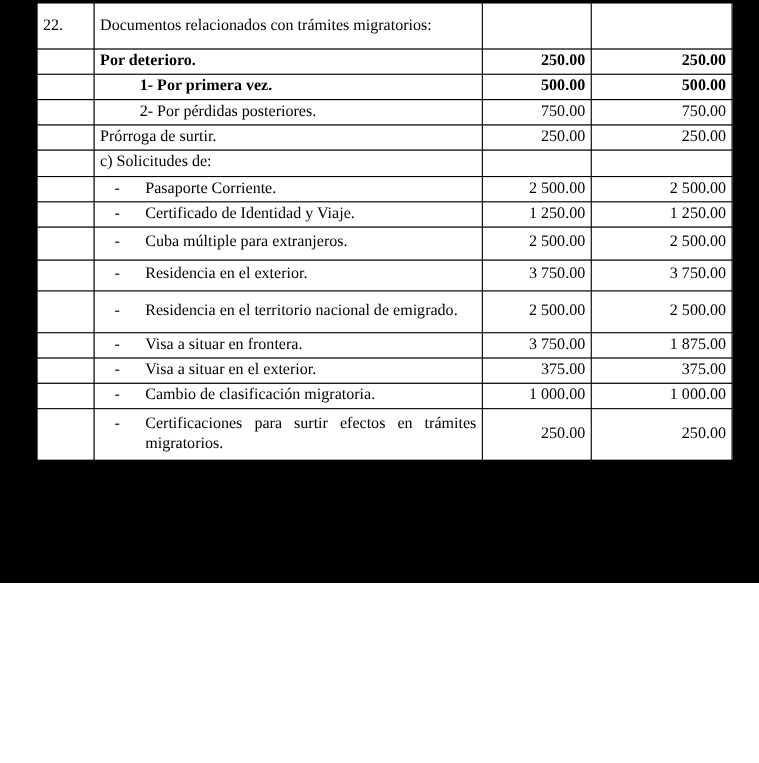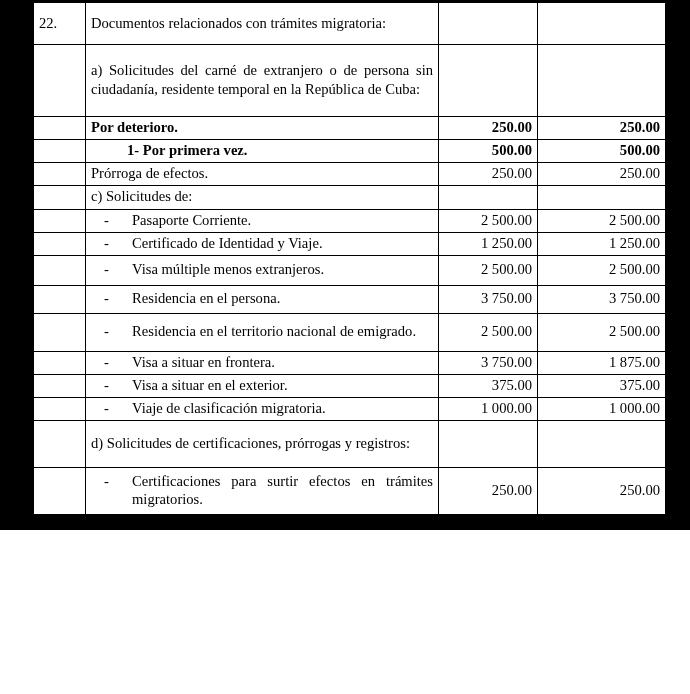--- a/index.html
+++ b/index.html
@@ -101,53 +101,53 @@
     <colgroup>
       <col class="c-num">
       <col class="c-desc">
       <col class="c-p1">
       <col class="c-p2">
     </colgroup>
     <tbody id="table-body">
         <tr style="height: 42px;">
           <td class="num">22.</td>
           <td class="desc just">
-            <span class="cell-block">Documentos relacionados con trámites migratoria:</span>
-          </td>
-          <td class="price"></td>
-          <td class="price"></td>
-        </tr>
-        <tr style="height: 72px;">
-          <td class="num"></td>
-          <td class="desc just">
-            <span class="cell-block">a) Solicitudes del carné de extranjero o de persona sin ciudadanía, residente temporal en la República de Cuba:</span>
+            <span class="cell-block">Documentos relacionados con trámites migratorios:</span>
           </td>
           <td class="price"></td>
           <td class="price"></td>
         </tr>
         <tr style="height: 23px; font-weight: bold;">
           <td class="num"></td>
           <td class="desc">
             <span class="cell-block">Por deterioro.</span>
           </td>
           <td class="price">250.00</td>
           <td class="price">250.00</td>
         </tr>
         <tr style="height: 23px; font-weight: bold;">
           <td class="num"></td>
           <td class="desc">
             <span class="ind-num">1- Por primera vez.</span>
           </td>
           <td class="price">500.00</td>
           <td class="price">500.00</td>
         </tr>
+        <tr style="height: 23px;">
+          <td class="num"></td>
+          <td class="desc">
+            <span class="ind-num">2- Por pérdidas posteriores.</span>
+          </td>
+          <td class="price">750.00</td>
+          <td class="price">750.00</td>
+        </tr>
         <tr style="height: 22px;">
           <td class="num"></td>
           <td class="desc">
-            <span class="cell-block">Prórroga de efectos.</span>
+            <span class="cell-block">Prórroga de surtir.</span>
           </td>
           <td class="price">250.00</td>
           <td class="price">250.00</td>
         </tr>
         <tr style="height: 24px; font-family: Liberation Serif, serif;">
           <td class="num"></td>
           <td class="desc">
             <span class="cell-block">c) Solicitudes de:</span>
           </td>
           <td class="price"></td>
@@ -165,29 +165,29 @@
           <td class="num"></td>
           <td class="desc">
             <span class="dash-item single"><span class="dash">-</span><span>Certificado de Identidad y Viaje.</span></span>
           </td>
           <td class="price">1 250.00</td>
           <td class="price">1 250.00</td>
         </tr>
         <tr style="height: 30px;">
           <td class="num"></td>
           <td class="desc">
-            <span class="dash-item single"><span class="dash">-</span><span>Visa múltiple menos extranjeros.</span></span>
+            <span class="dash-item single"><span class="dash">-</span><span>Cuba múltiple para extranjeros.</span></span>
           </td>
           <td class="price">2 500.00</td>
           <td class="price">2 500.00</td>
         </tr>
         <tr style="height: 28px;">
           <td class="num"></td>
           <td class="desc">
-            <span class="dash-item single"><span class="dash">-</span><span>Residencia en el persona.</span></span>
+            <span class="dash-item single"><span class="dash">-</span><span>Residencia en el exterior.</span></span>
           </td>
           <td class="price">3 750.00</td>
           <td class="price">3 750.00</td>
         </tr>
         <tr style="height: 38px;">
           <td class="num"></td>
           <td class="desc just">
             <span class="dash-item"><span class="dash">-</span><span>Residencia en el territorio nacional de emigrado.</span></span>
           </td>
           <td class="price">2 500.00</td>
@@ -205,32 +205,24 @@
           <td class="num"></td>
           <td class="desc">
             <span class="dash-item single"><span class="dash">-</span><span>Visa a situar en el exterior.</span></span>
           </td>
           <td class="price">375.00</td>
           <td class="price">375.00</td>
         </tr>
         <tr style="height: 23px;">
           <td class="num"></td>
           <td class="desc">
-            <span class="dash-item single"><span class="dash">-</span><span>Viaje de clasificación migratoria.</span></span>
+            <span class="dash-item single"><span class="dash">-</span><span>Cambio de clasificación migratoria.</span></span>
           </td>
           <td class="price">1 000.00</td>
           <td class="price">1 000.00</td>
-        </tr>
-        <tr style="height: 47px;">
-          <td class="num"></td>
-          <td class="desc just">
-            <span class="cell-block">d) Solicitudes de certificaciones, prórrogas y registros:</span>
-          </td>
-          <td class="price"></td>
-          <td class="price"></td>
         </tr>
         <tr style="height: 47px;">
           <td class="num"></td>
           <td class="desc just">
             <span class="dash-item"><span class="dash">-</span><span>Certificaciones para surtir efectos en trámites migratorios.</span></span>
           </td>
           <td class="price">250.00</td>
           <td class="price">250.00</td>
         </tr>
       </tbody>

